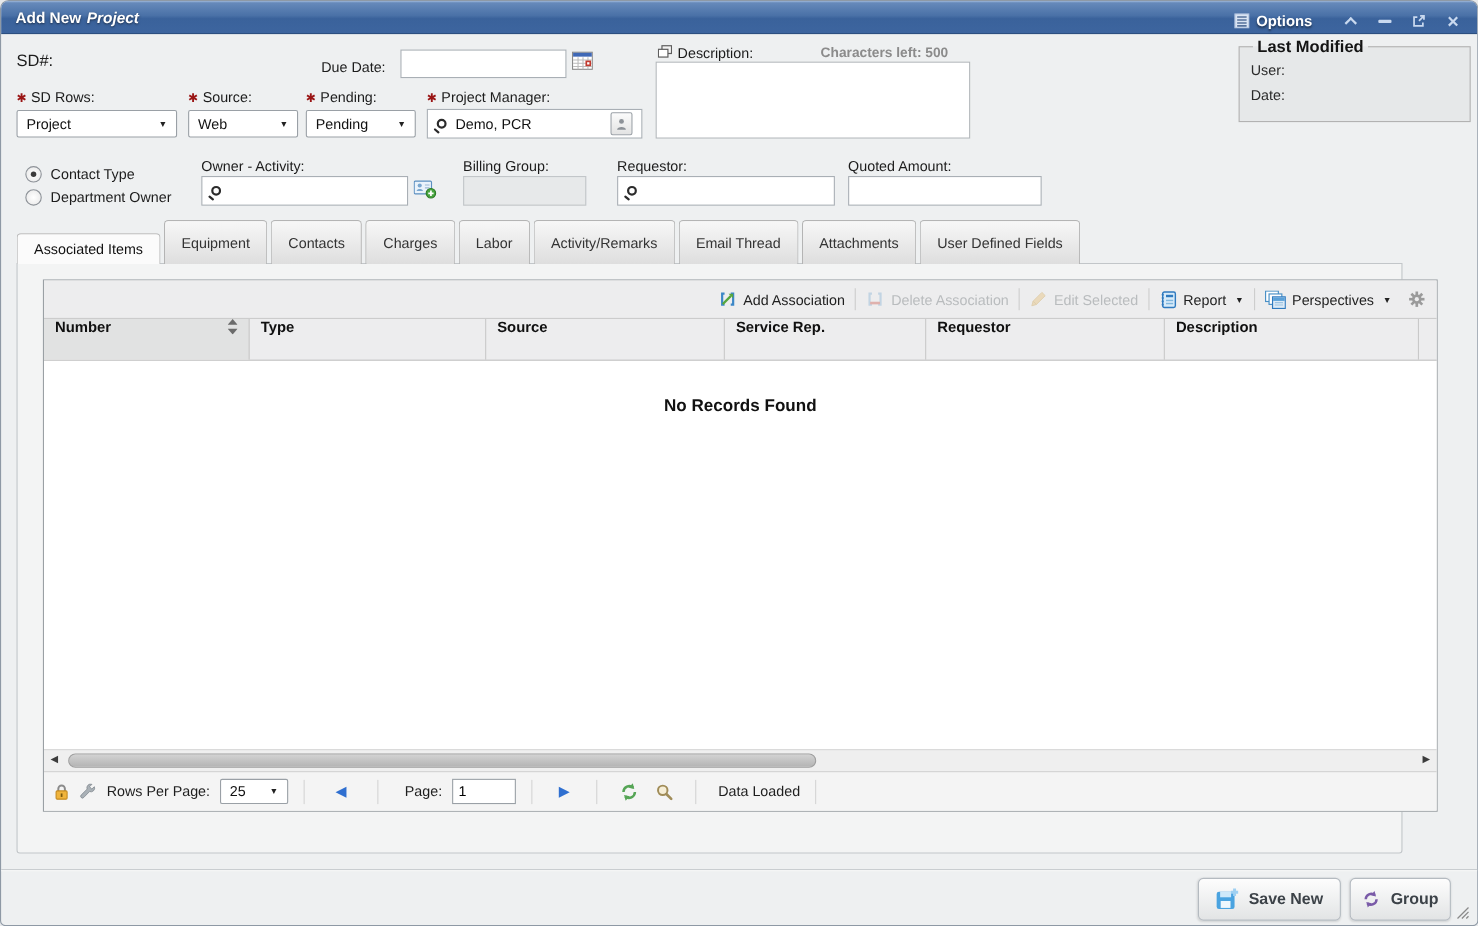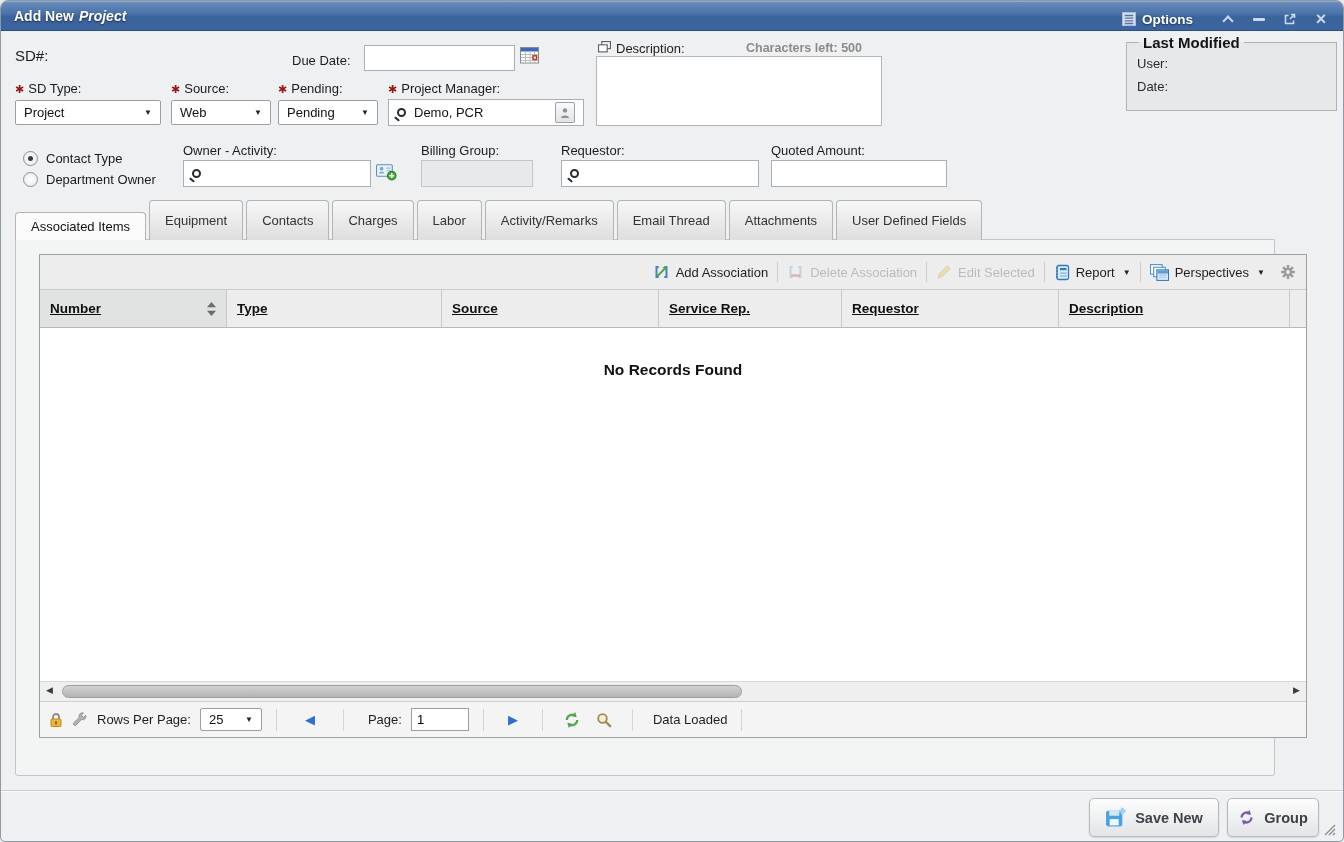--- a/index.html
+++ b/index.html
@@ -70,22 +70,22 @@
     border:1px solid #9aa0a4; display:flex; flex-direction:column; background:#fff; }
   .grid-toolbar { height:35px; background:#ededee; border-bottom:1px solid #cccccc;
     display:flex; align-items:center; justify-content:flex-end; padding:0 10px; gap:9px; font-size:13px; }
   .tbtn { display:flex; align-items:center; gap:6px; color:#1e1e1e; cursor:pointer; white-space:nowrap; }
   .tbtn.disabled { color:#b9bcbe; cursor:default; }
   .tbtn.disabled svg { opacity:.45; }
   .dd { font-size:8px; margin-left:2px; color:#222; }
   .tsep { width:1px; height:20px; background:#cdcdcd; }
   .grid-header { height:38px; display:flex; background:#ededee; border-bottom:1px solid #b9b9b9;
     font-weight:bold; font-size:13.5px; color:#101010; }
-  .hcell { display:flex; align-items:center; padding:0 10px; border-right:1px solid #c9c9c9;
-    overflow:hidden; white-space:nowrap; cursor:pointer;text-decoration:underline; }
+  .hcell { display:flex; padding:0 10px; border-right:1px solid #c9c9c9;
+    overflow:hidden; white-space:nowrap; cursor:pointer; }
   .hcell.sorted { background:#e1e2e2; justify-content:space-between; }
   .hcell.flex1 { flex:1; }
   .hspacer { width:16px; }
   .grid-body { flex:1; background:#fff; text-align:center; padding-top:33px;
     font-weight:bold; font-size:15.5px; color:#111; }
   .grid-hscroll { height:20px; background:#efefef; border-top:1px solid #d8d8d8; position:relative; }
   .hs-thumb { position:absolute; left:22px; top:3px; width:680px; height:13px;
     background:linear-gradient(#d2d2d2,#b4b4b4); border:1px solid #9e9e9e; border-radius:7px; cursor:grab; }
   .hs-arrow { position:absolute; top:3px; font-size:9px; color:#3c3c3c; cursor:pointer; }
   .grid-pager { height:36px; background:#f4f4f4; border-top:1px solid #cfcfcf;
@@ -165,21 +165,21 @@
   <span class="lbl" style="left:615px; top:40px;">Description:</span>
   <span class="lbl muted" style="left:745px; top:40px; font-size:12.5px;">Characters left: 500</span>
   <textarea class="desc-area" style=""></textarea>
 
   <fieldset class="lastmod">
     <legend>Last Modified</legend>
     <div class="lm-row"><span>User:</span> <span></span></div>
     <div class="lm-row"><span>Date:</span> <span></span></div>
   </fieldset>
 
-  <span class="lbl" style="left:14px; top:80px;"><span class="req">✱</span><span>SD Type:</span></span>
+  <span class="lbl" style="left:14px; top:80px;"><span class="req">✱</span><span>SD Rows:</span></span>
   <div class="select" style="left:14px; top:99px; width:146px;">
     <span>Project</span>
     <span class="arrow">▼</span>
   </div>
 
   <span class="lbl" style="left:170px; top:80px;"><span class="req">✱</span><span>Source:</span></span>
   <div class="select" style="left:170px; top:99px; width:100px;">
     <span>Web</span>
     <span class="arrow">▼</span>
   </div>

